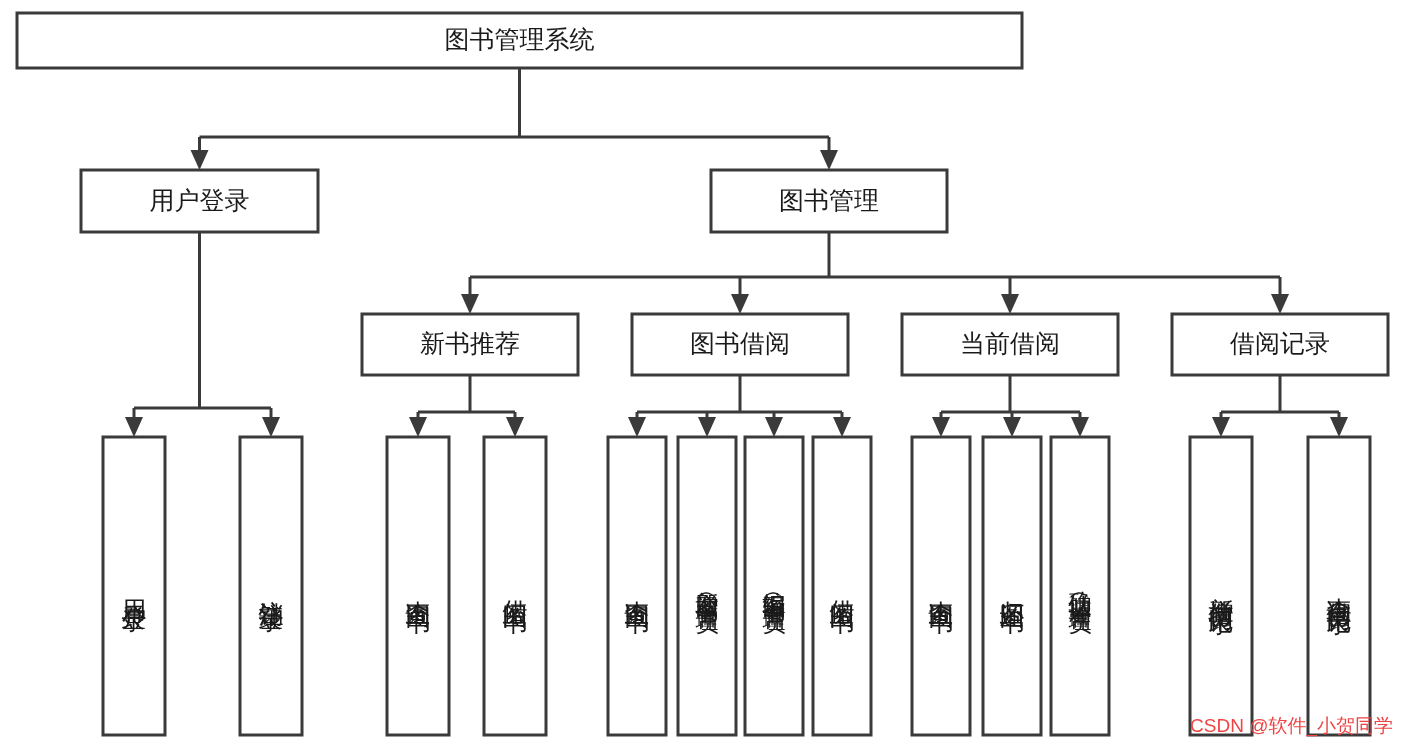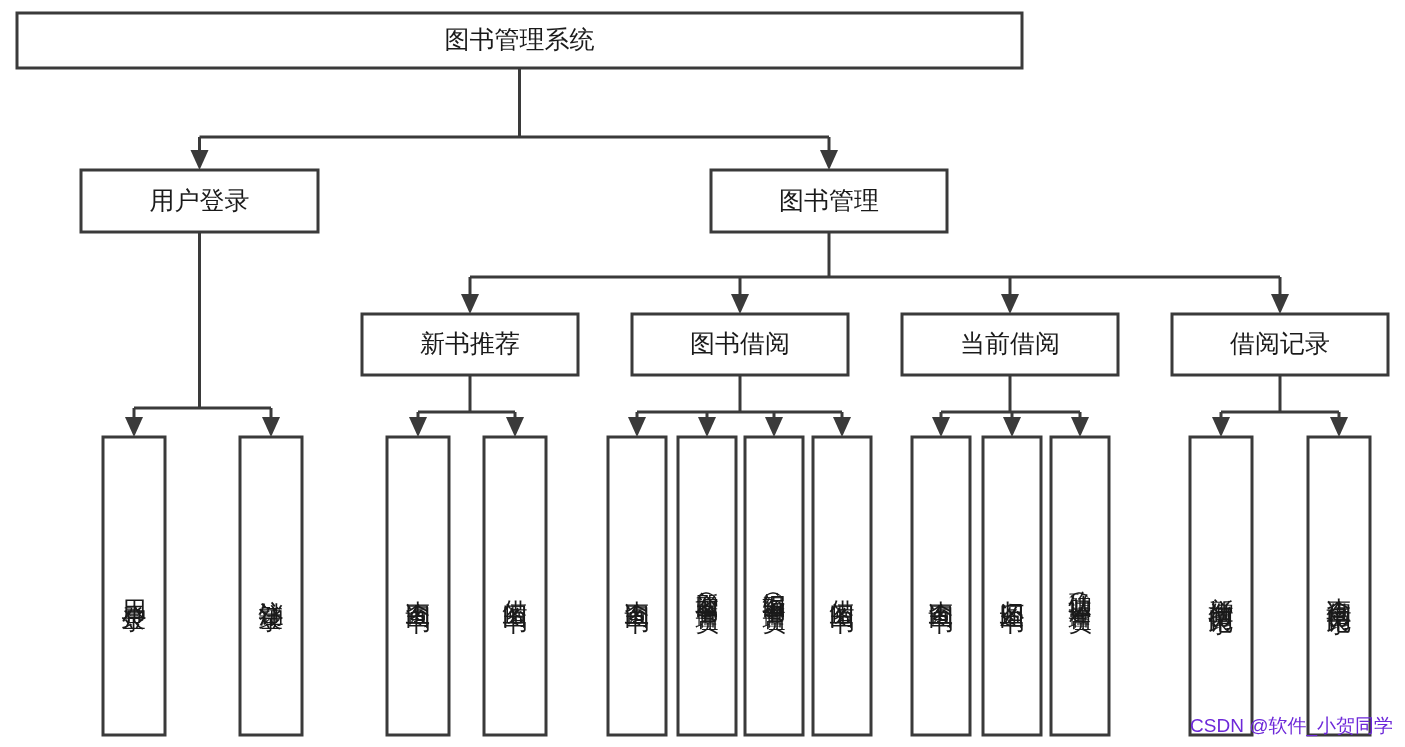--- a/index.html
+++ b/index.html
@@ -63,21 +63,21 @@
     justify-content: center;
     pointer-events: none;
     user-select: none;
   }
   .watermark {
     position: absolute;
     right: 12px;
     bottom: 8px;
     font-family: "Liberation Sans", "DejaVu Sans", sans-serif;
     font-size: 19px;
-    color: #6d28d9;
+    color: #ef4444;
     white-space: nowrap;
     user-select: none;
   }
 </style>
 </head>
 <body>
 
 <div id="diagram-root">
 
   <svg id="tree-svg" viewBox="0 0 1405 747" xmlns="http://www.w3.org/2000/svg">

